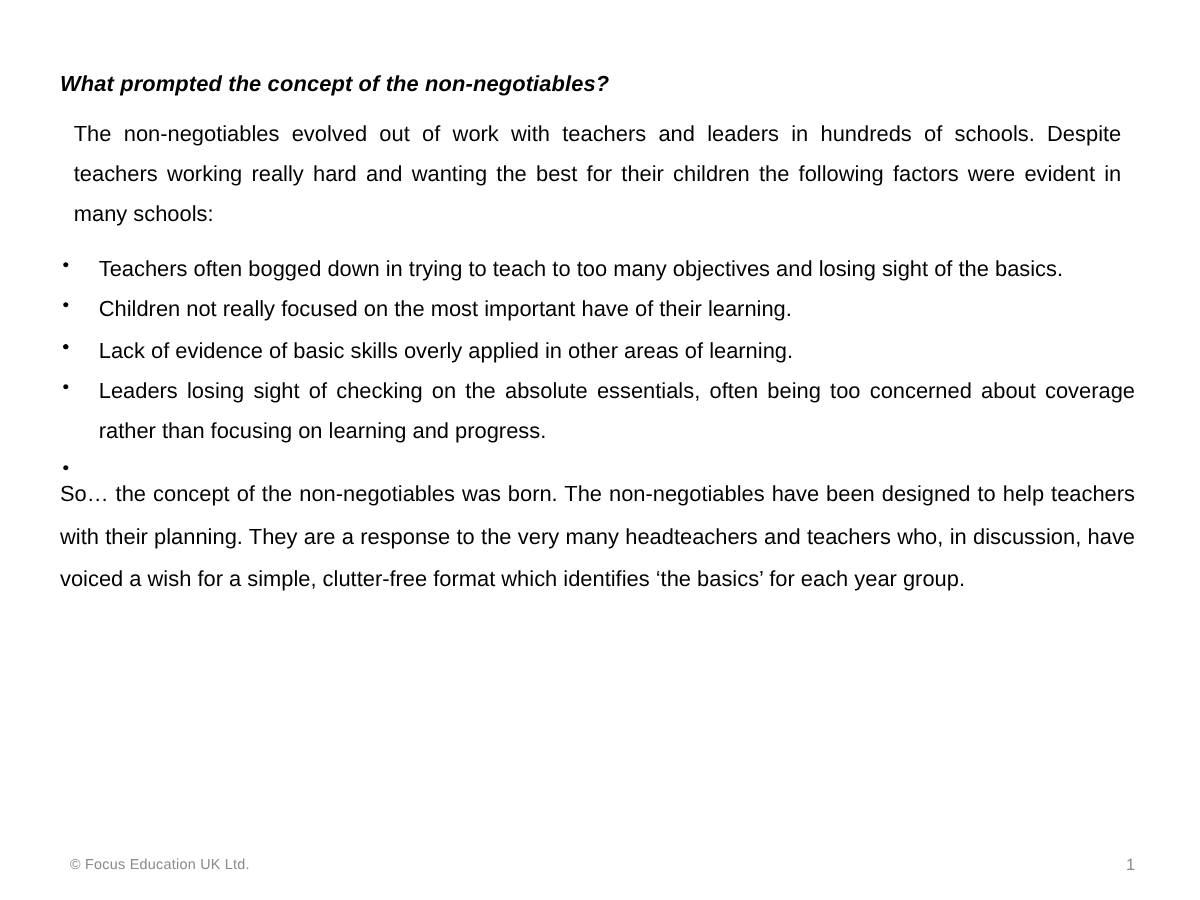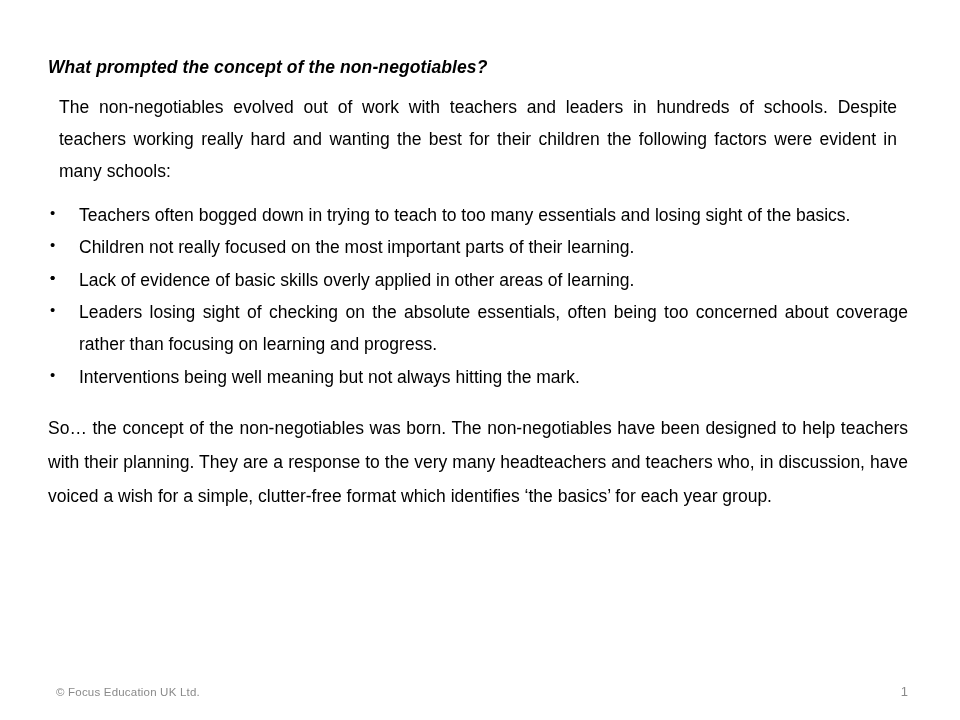--- a/index.html
+++ b/index.html
@@ -93,40 +93,39 @@
 
   <div class="content">
 
     <h1 class="heading">What prompted the concept of the non-negotiables?</h1>
 
     <p class="para">The non-negotiables evolved out of work with teachers and leaders in hundreds of schools. Despite teachers working really hard and wanting the best for their children the following factors were evident in many schools:</p>
 
     <ul class="bullets">
       <li class="bullet-item">
         <span class="dot">•</span>
-        <span>Teachers often bogged down in trying to teach to too many essentials and losing sight of the basics.</span>
+        <span>Teachers often bogged down in trying to teach to too many objectives and losing sight of the basics.</span>
       </li>
       <li class="bullet-item nojustify">
         <span class="dot">•</span>
-        <span>Children not really focused on the most important parts of their learning.</span>
+        <span>Children not really focused on the most important have of their learning.</span>
       </li>
       <li class="bullet-item nojustify">
         <span class="dot">•</span>
       </li>
       <li class="bullet-item nojustify">
         <span class="dot">•</span>
         <span>Lack of evidence of basic skills overly applied in other areas of learning.</span>
       </li>
       <li class="bullet-item">
         <span class="dot">•</span>
         <span>Leaders losing sight of checking on the absolute essentials, often being too concerned about coverage rather than focusing on learning and progress.</span>
       </li>
       <li class="bullet-item nojustify">
         <span class="dot">•</span>
-        <span>Interventions being well meaning but not always hitting the mark.</span>
       </li>
     </ul>
 
     <p class="closing">So… the concept of the non-negotiables was born. The non-negotiables have been designed to help teachers with their planning. They are a response to the very many headteachers and teachers who, in discussion, have voiced a wish for a simple, clutter-free format which identifies ‘the basics’ for each year group.</p>
 
   </div>
 
   <div class="footer">© Focus Education UK Ltd.</div>
 
   <div class="page-number">1</div>

